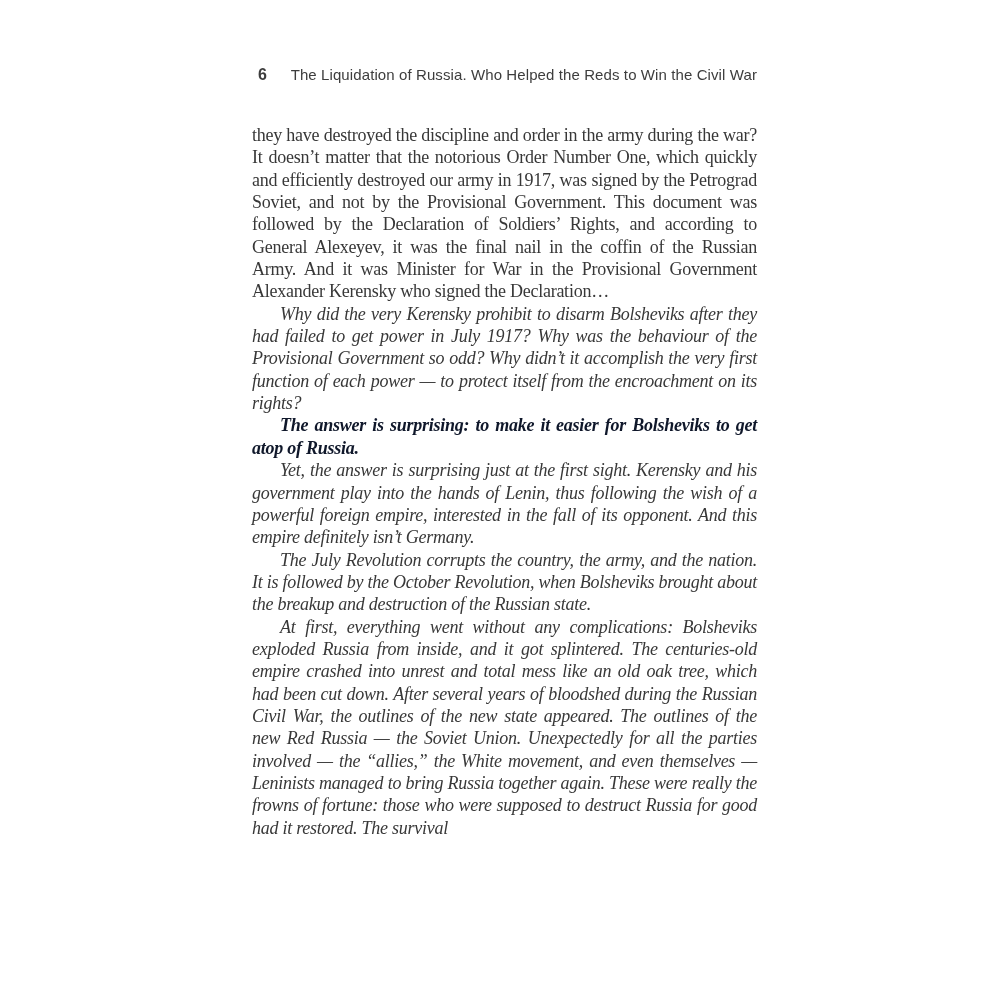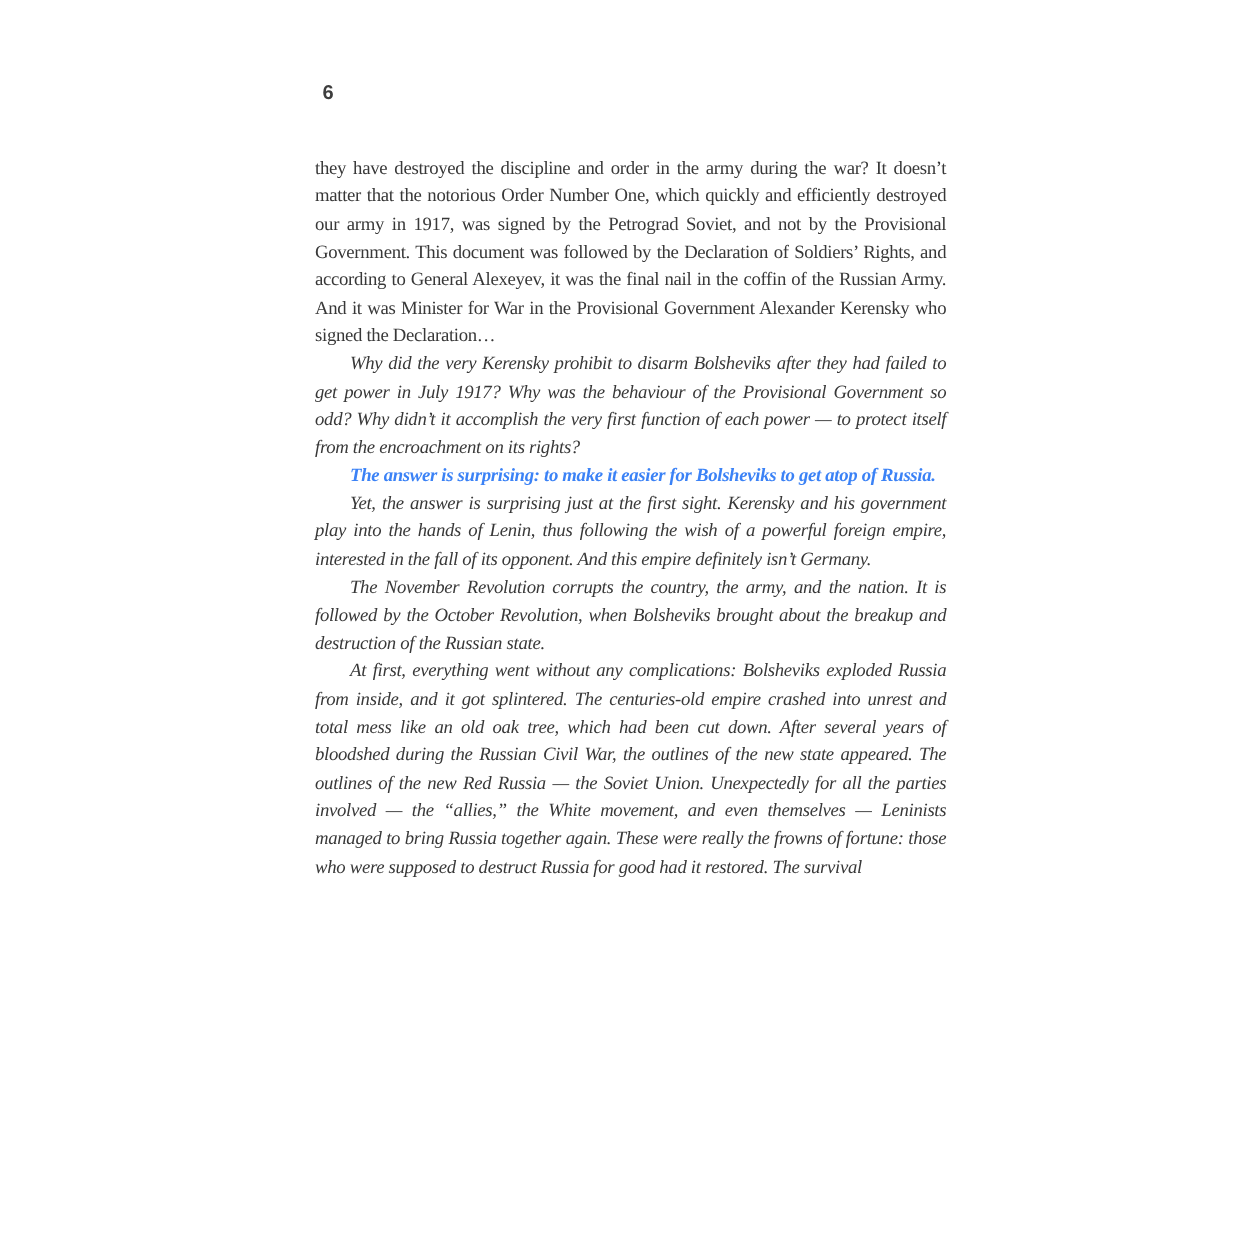--- a/index.html
+++ b/index.html
@@ -35,46 +35,47 @@
   }
   .running-title {
     font-weight: 400;
     letter-spacing: 0.1px;
   }
   .page-body {
     margin-top: 40px;
   }
   .page-body p {
     font-family: "Liberation Serif", "DejaVu Serif", serif;
-    font-size: 15px;
+    font-size: 18px;
     line-height: 22.35px;
     letter-spacing: -0.25px;
     text-align: justify;
     color: #383838;
     margin: 0;
   }
   .page-body p.indent {
     text-indent: 28px;
     font-style: italic;
   }
   .page-body b {
     font-weight: 700;
-    color: #3b82f6;
+    color: #0f172a;
   }
 </style>
 </head>
 <body>
 
 <div class="page">
   <div class="content">
     <header class="running-header">
       <span class="page-number">6</span>
+      <span class="running-title">The Liquidation of Russia. Who Helped the Reds to Win the Civil War</span>
     </header>
     <main class="page-body" id="page-body">
         <p><span>they have destroyed the discipline and order in the army during the war? It doesn’t matter that the notorious Order Number One, which quickly and efficiently destroyed our army in 1917, was signed by the Petrograd Soviet, and not by the Provisional Government. This document was followed by the Declaration of Soldiers’ Rights, and according to General Alexeyev, it was the final nail in the coffin of the Russian Army. And it was Minister for War in the Provisional Government Alexander Kerensky who signed the Declaration…</span></p>
         <p class="indent"><span>Why did the very Kerensky prohibit to disarm Bolsheviks after they had failed to get power in July 1917? Why was the behaviour of the Provisional Government so odd? Why didn’t it accomplish the very first function of each power — to protect itself from the encroachment on its rights?</span></p>
         <p class="indent"><b>The answer is surprising: to make it easier for Bolsheviks to get atop of Russia.</b></p>
         <p class="indent"><span>Yet, the answer is surprising just at the first sight. Kerensky and his government play into the hands of Lenin, thus following the wish of a powerful foreign empire, interested in the fall of its opponent. And this empire definitely isn’t Germany.</span></p>
-        <p class="indent"><span>The November Revolution corrupts the country, the army, and the nation. It is followed by the October Revolution, when Bolsheviks brought about the breakup and destruction of the Russian state.</span></p>
+        <p class="indent"><span>The July Revolution corrupts the country, the army, and the nation. It is followed by the October Revolution, when Bolsheviks brought about the breakup and destruction of the Russian state.</span></p>
         <p class="indent"><span>At first, everything went without any complications: Bolsheviks exploded Russia from inside, and it got splintered. The centuries-old empire crashed into unrest and total mess like an old oak tree, which had been cut down. After several years of bloodshed during the Russian Civil War, the outlines of the new state appeared. The outlines of the new Red Russia — the Soviet Union. Unexpectedly for all the parties involved — the “allies,” the White movement, and even themselves — Leninists managed to bring Russia together again. These were really the frowns of fortune: those who were supposed to destruct Russia for good had it restored. The survival</span></p>
       </main>
   </div>
 </div>
 
 </body></html>

